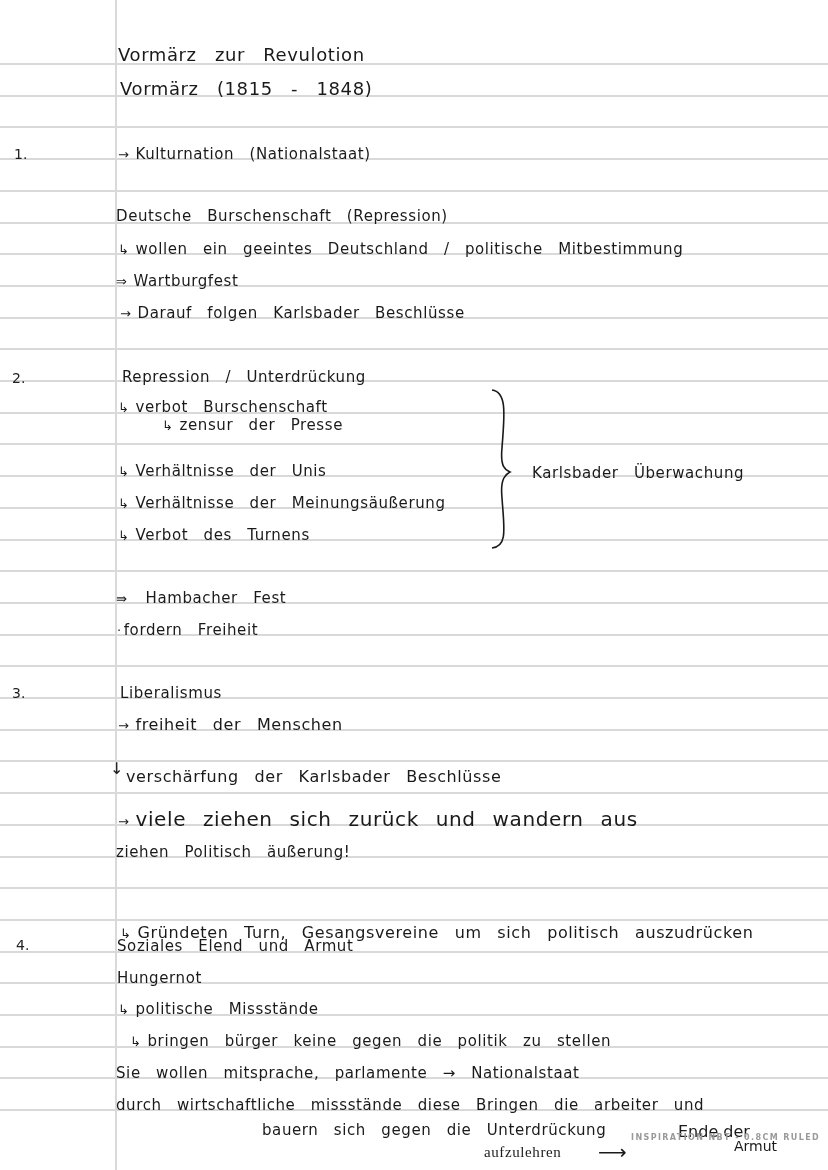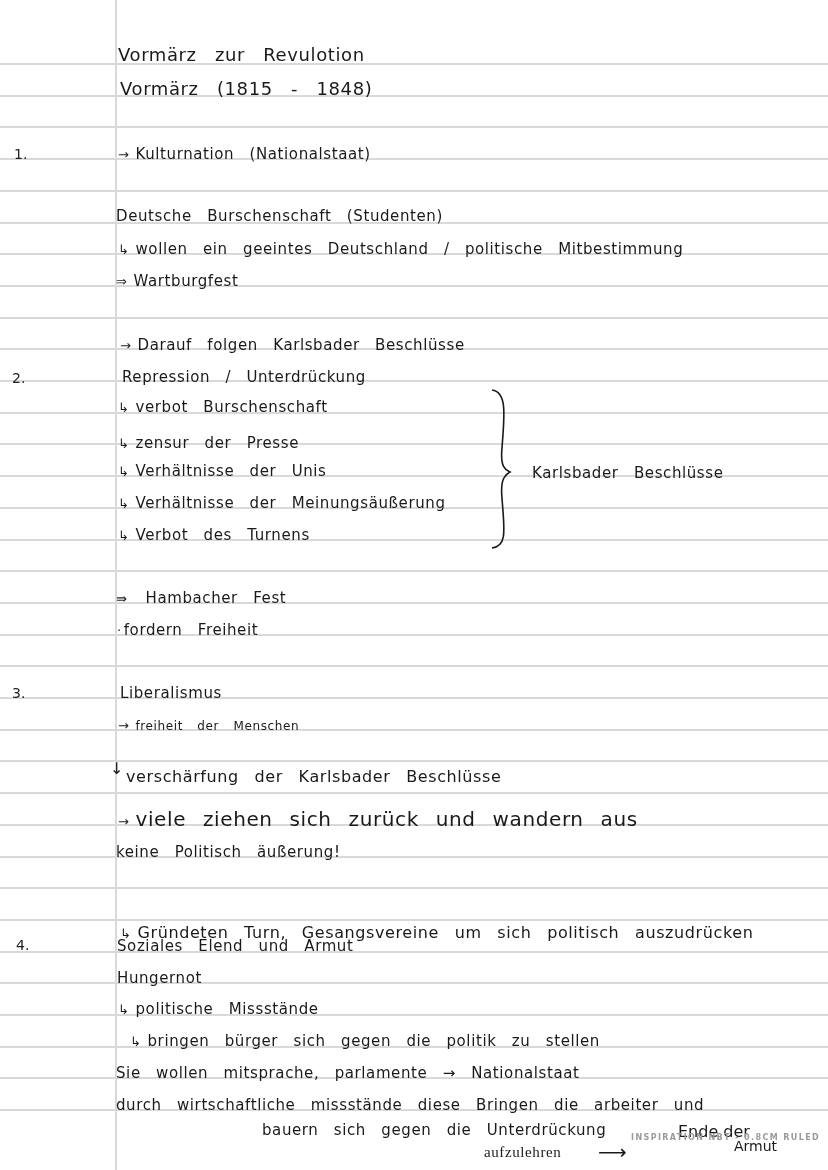--- a/index.html
+++ b/index.html
@@ -76,75 +76,75 @@
   </div>
 <div class="margin-line"></div>
 
 <div class="line big" style="left:118px;top:46px;">Vormärz zur Revulotion</div>
 <div class="line big" style="left:120px;top:80px;">Vormärz (1815 - 1848)</div>
 
 <div class="num" style="left:14px;top:146px;">1.</div>
 <div class="line" style="left:118px;top:145px;">
   <span class="glyph">→</span><span>Kulturnation (Nationalstaat)</span>
 </div>
-<div class="line" style="left:116px;top:207px;">Deutsche Burschenschaft (Studenten)</div>
+<div class="line" style="left:116px;top:207px;">Deutsche Burschenschaft (Repression)</div>
 <div class="line" style="left:118px;top:240px;">
   <span class="glyph">↳</span><span>wollen ein geeintes Deutschland / politische Mitbestimmung</span>
 </div>
 <div class="line" style="left:116px;top:272px;">
   <span class="glyph">⇒</span><span>Wartburgfest</span>
 </div>
-<div class="line" style="left:120px;top:304px;margin-top:32px;">
+<div class="line" style="left:120px;top:304px;">
   <span class="glyph">→</span><span>Darauf folgen Karlsbader Beschlüsse</span>
 </div>
 
 <div class="num" style="left:12px;top:370px;">2.</div>
 <div class="line" style="left:122px;top:368px;">Repression / Unterdrückung</div>
 <div class="line" style="left:118px;top:398px;"><span class="glyph">↳</span><span>verbot Burschenschaft</span></div>
-<div class="line" style="left:118px;top:434px;"><span class="glyph">↳</span><span>zensur der Presse</span></div>
+<div class="line" style="left:118px;top:416px;padding-left:44px;"><span class="glyph">↳</span><span>zensur der Presse</span></div>
 <div class="line" style="left:118px;top:462px;"><span class="glyph">↳</span><span>Verhältnisse der Unis</span></div>
 <div class="line" style="left:118px;top:494px;"><span class="glyph">↳</span><span>Verhältnisse der Meinungsäußerung</span></div>
 <div class="line" style="left:118px;top:526px;"><span class="glyph">↳</span><span>Verbot des Turnens</span></div>
 
 <svg class="brace" viewBox="0 0 30 162">
   <path d="M4 2 C20 4, 16 30, 14 60 C12 80, 18 82, 22 84 C18 86, 12 90, 14 110 C16 140, 20 158, 4 160" fill="none" stroke="#1a1a1a" stroke-width="1.6"></path>
 </svg>
-<div class="line" style="left:532px;top:464px;">Karlsbader Beschlüsse</div>
+<div class="line" style="left:532px;top:464px;">Karlsbader Überwachung</div>
 
 <div class="line" style="left:116px;top:589px;">
   <span class="glyph" style="margin-right:18px">⇛</span><span>Hambacher Fest</span>
 </div>
 <div class="line" style="left:117px;top:621px;">
   <span class="glyph" style="margin-right:2px">·</span><span>fordern Freiheit</span>
 </div>
 
 <div class="num" style="left:12px;top:685px;">3.</div>
 <div class="line" style="left:120px;top:684px;">Liberalismus</div>
 <div class="line" style="left:118px;top:716px;">
-  <span class="glyph">→</span><span style="font-size:12px">freiheit der Menschen</span>
+  <span class="glyph">→</span><span style="font-size:16px">freiheit der Menschen</span>
 </div>
 <div class="line" style="left:110px;top:760px;">
   <span class="glyph" style="font-size:16px;margin-right:2px;vertical-align:8px">↓</span><span style="font-size:16px">verschärfung der Karlsbader Beschlüsse</span>
 </div>
 <div class="line" style="left:118px;top:810px;">
   <span class="glyph">→</span><span style="font-size:20px">viele ziehen sich zurück und wandern aus</span>
 </div>
-<div class="line" style="left:116px;top:843px;">keine Politisch äußerung!</div>
+<div class="line" style="left:116px;top:843px;">ziehen Politisch äußerung!</div>
 <div class="line" style="left:120px;top:924px;">
   <span class="glyph">↳</span><span style="font-size:16px">Gründeten Turn, Gesangsvereine um sich politisch auszudrücken</span>
 </div>
 
 <div class="num" style="left:16px;top:937px;">4.</div>
 <div class="line" style="left:117px;top:937px;">Soziales Elend und Armut</div>
 <div class="line" style="left:117px;top:969px;">Hungernot</div>
 <div class="line" style="left:118px;top:1000px;">
   <span class="glyph">↳</span><span>politische Missstände</span>
 </div>
 <div class="line" style="left:130px;top:1032px;">
-  <span class="glyph">↳</span><span>bringen bürger sich gegen die politik zu stellen</span>
+  <span class="glyph">↳</span><span>bringen bürger keine gegen die politik zu stellen</span>
 </div>
 <div class="line" style="left:116px;top:1064px;text-align:center;">Sie wollen mitsprache, parlamente → Nationalstaat</div>
 <div class="line" style="left:116px;top:1096px;">durch wirtschaftliche missstände diese Bringen die arbeiter und</div>
 <div class="line" style="left:262px;top:1121px;">bauern sich gegen die Unterdrückung</div>
 <div class="line" style="left:484px;top:1143px;font-family:Liberation Serif, serif;">aufzulehren</div>
 <div class="small-note" style="left:598px;top:1140px;font-size:20px;">⟶</div>
 <div class="small-note" style="left:678px;top:1122px;font-size:16px;">Ende der</div>
 <div class="small-note" style="left:734px;top:1138px;font-size:14px;">Armut</div>
 
 <div class="watermark">INSPIRATION NBT - 0.8CM RULED</div>

